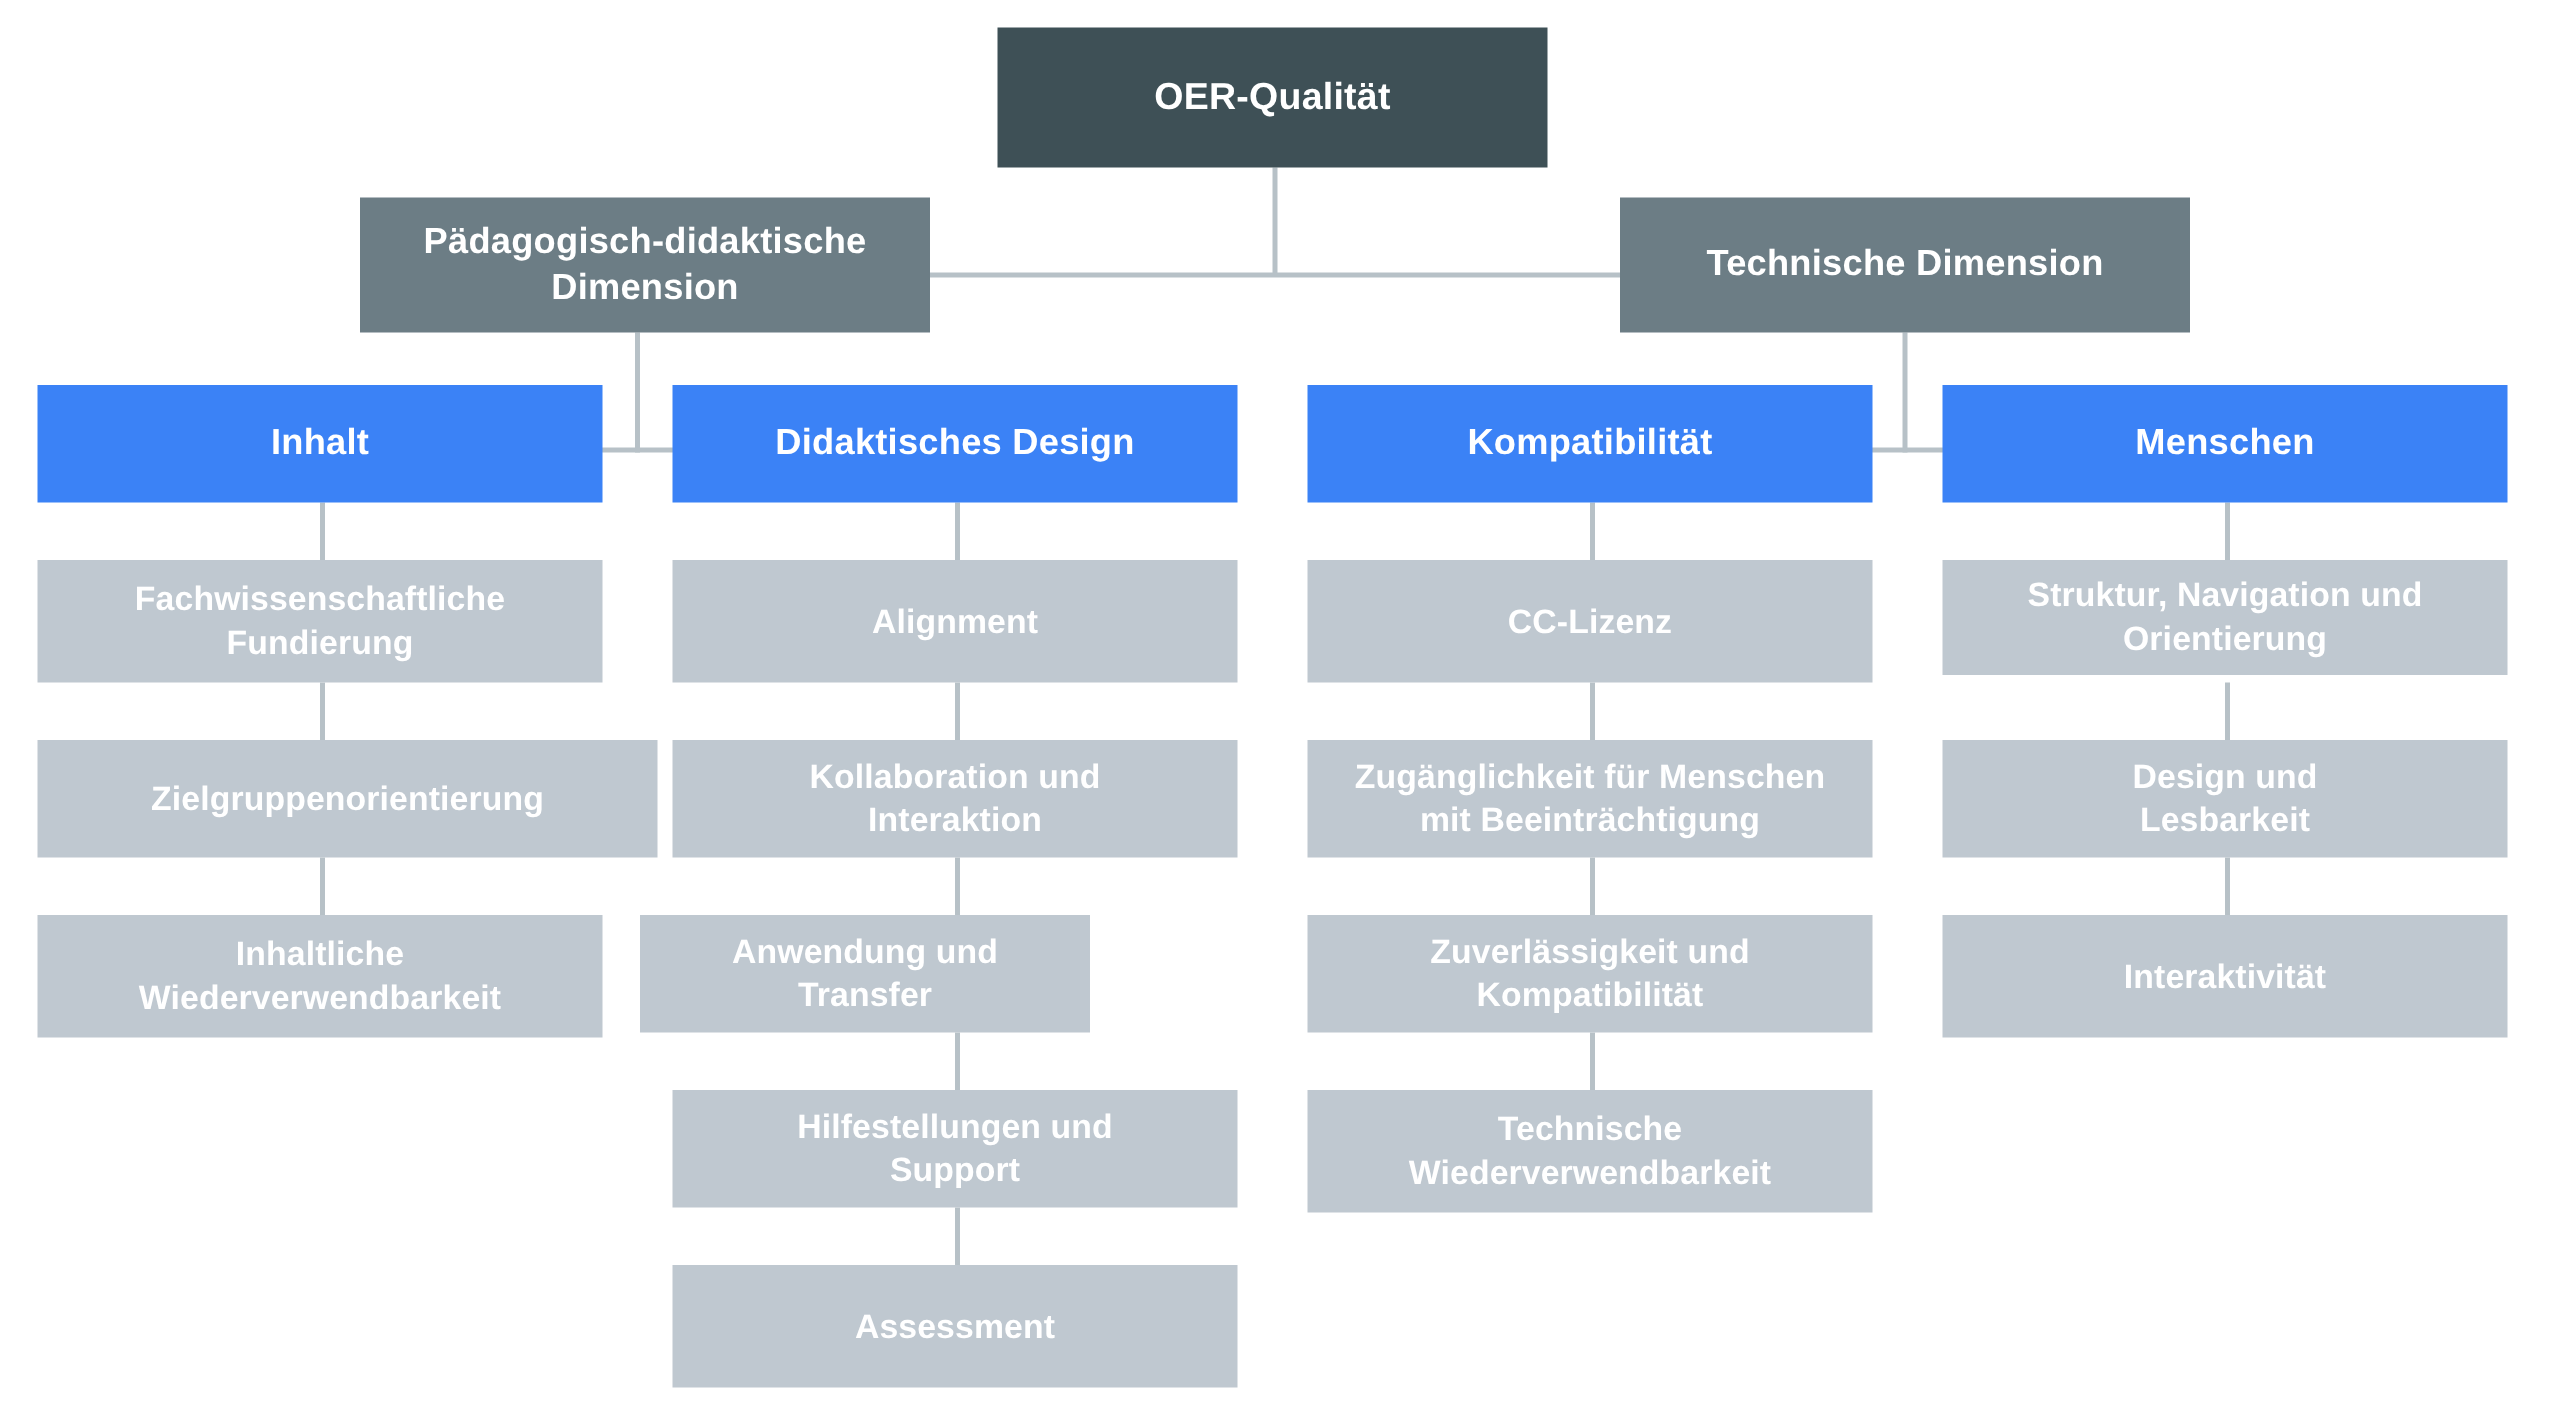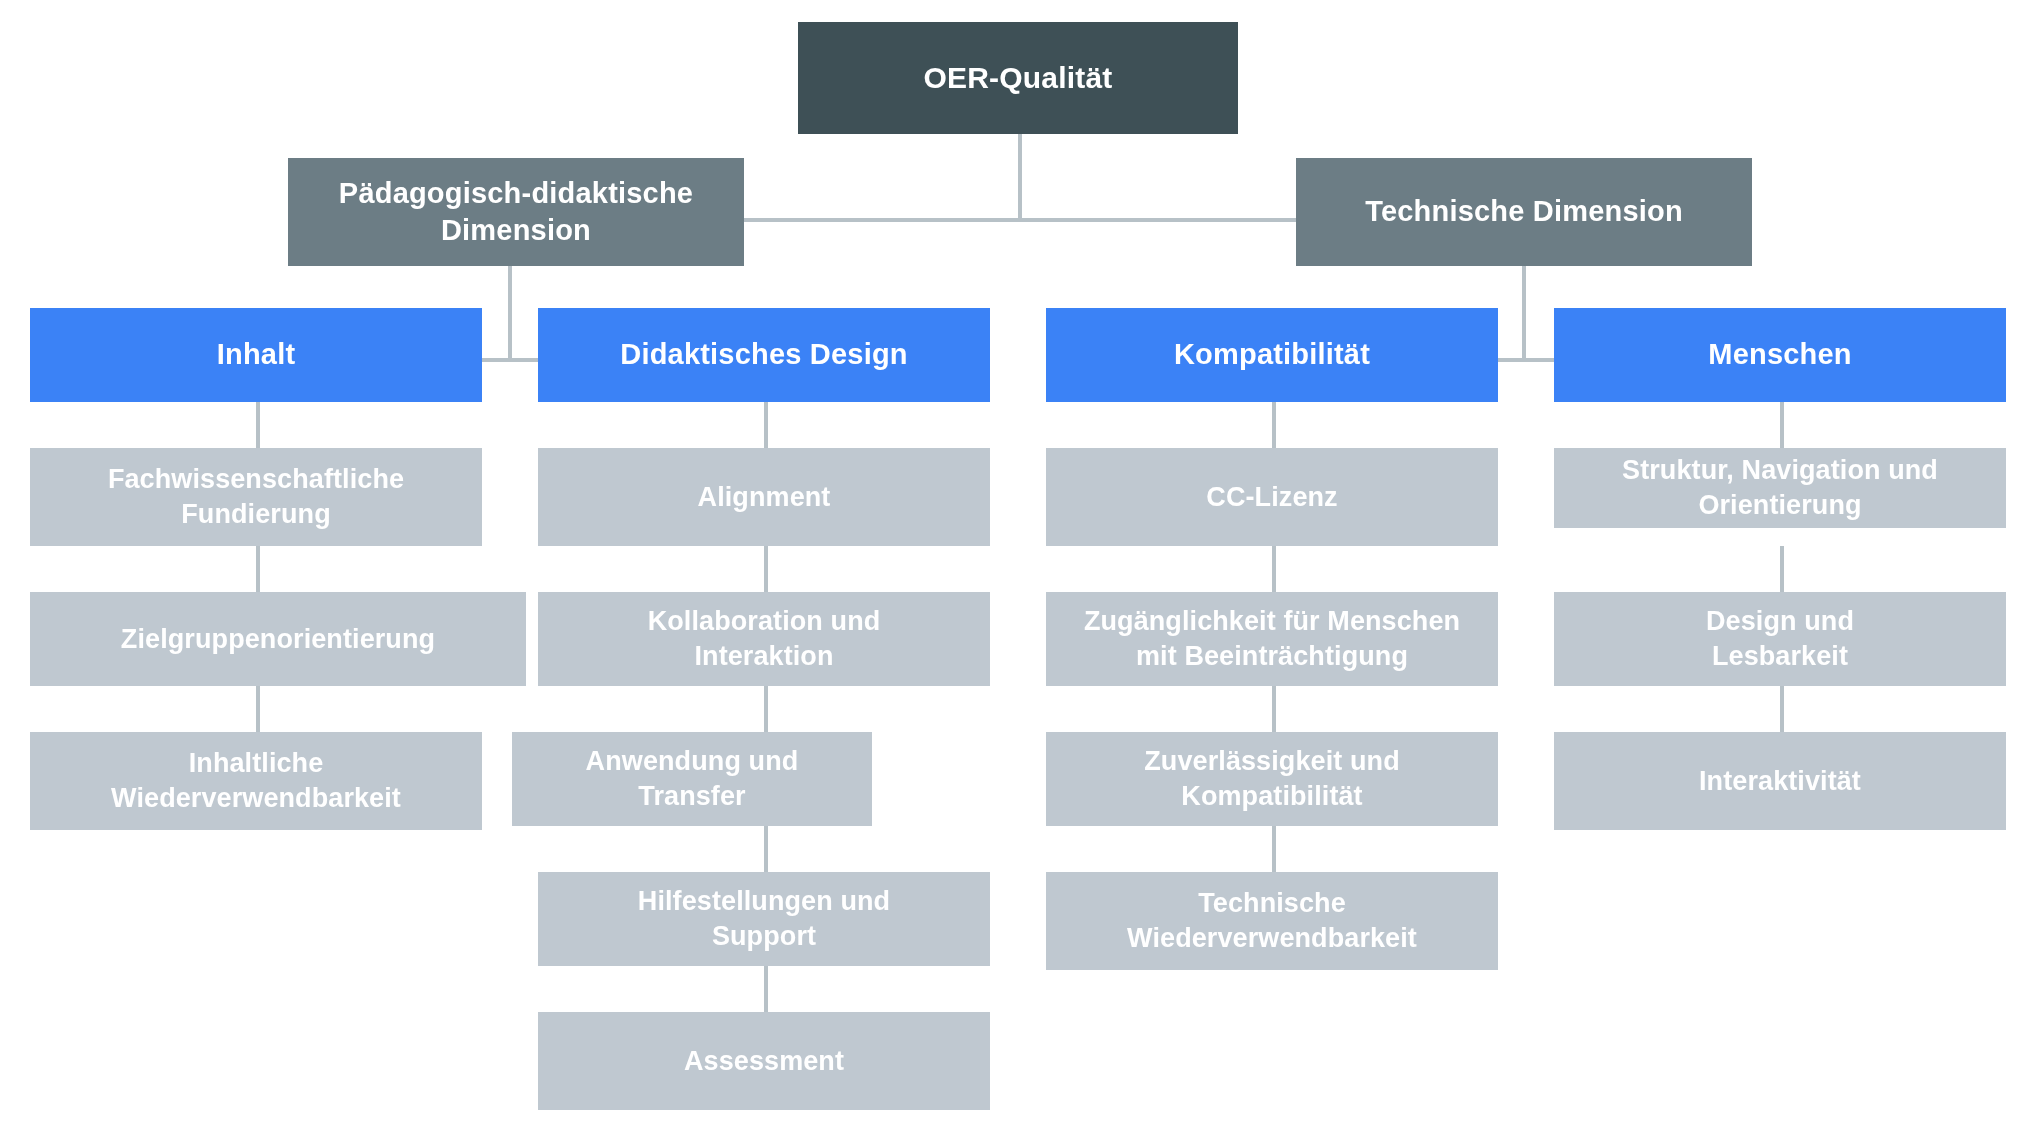--- a/index.html
+++ b/index.html
@@ -166,21 +166,21 @@
   </div>
   <div class="node lvl-leaf" style="left:1046px; top:732px; width:452px; height:94px;">
     <span class="node-label">Zuverlässigkeit und
 Kompatibilität</span>
   </div>
   <div class="node lvl-leaf" style="left:1046px; top:872px; width:452px; height:98px;">
     <span class="node-label">Technische
 Wiederverwendbarkeit</span>
   </div>
 
-  <div class="node lvl-leaf" style="left:1554px; top:448px; width:452px; height:80px;">
+  <div class="node lvl-leaf" style="left:1554px; top:448px; width:452px; height:92px;">
     <span class="node-label">Struktur, Navigation und
 Orientierung</span>
   </div>
   <div class="node lvl-leaf" style="left:1554px; top:592px; width:452px; height:94px;">
     <span class="node-label">Design und
 Lesbarkeit</span>
   </div>
   <div class="node lvl-leaf" style="left:1554px; top:732px; width:452px; height:98px;">
     <span class="node-label">Interaktivität</span>
   </div>

